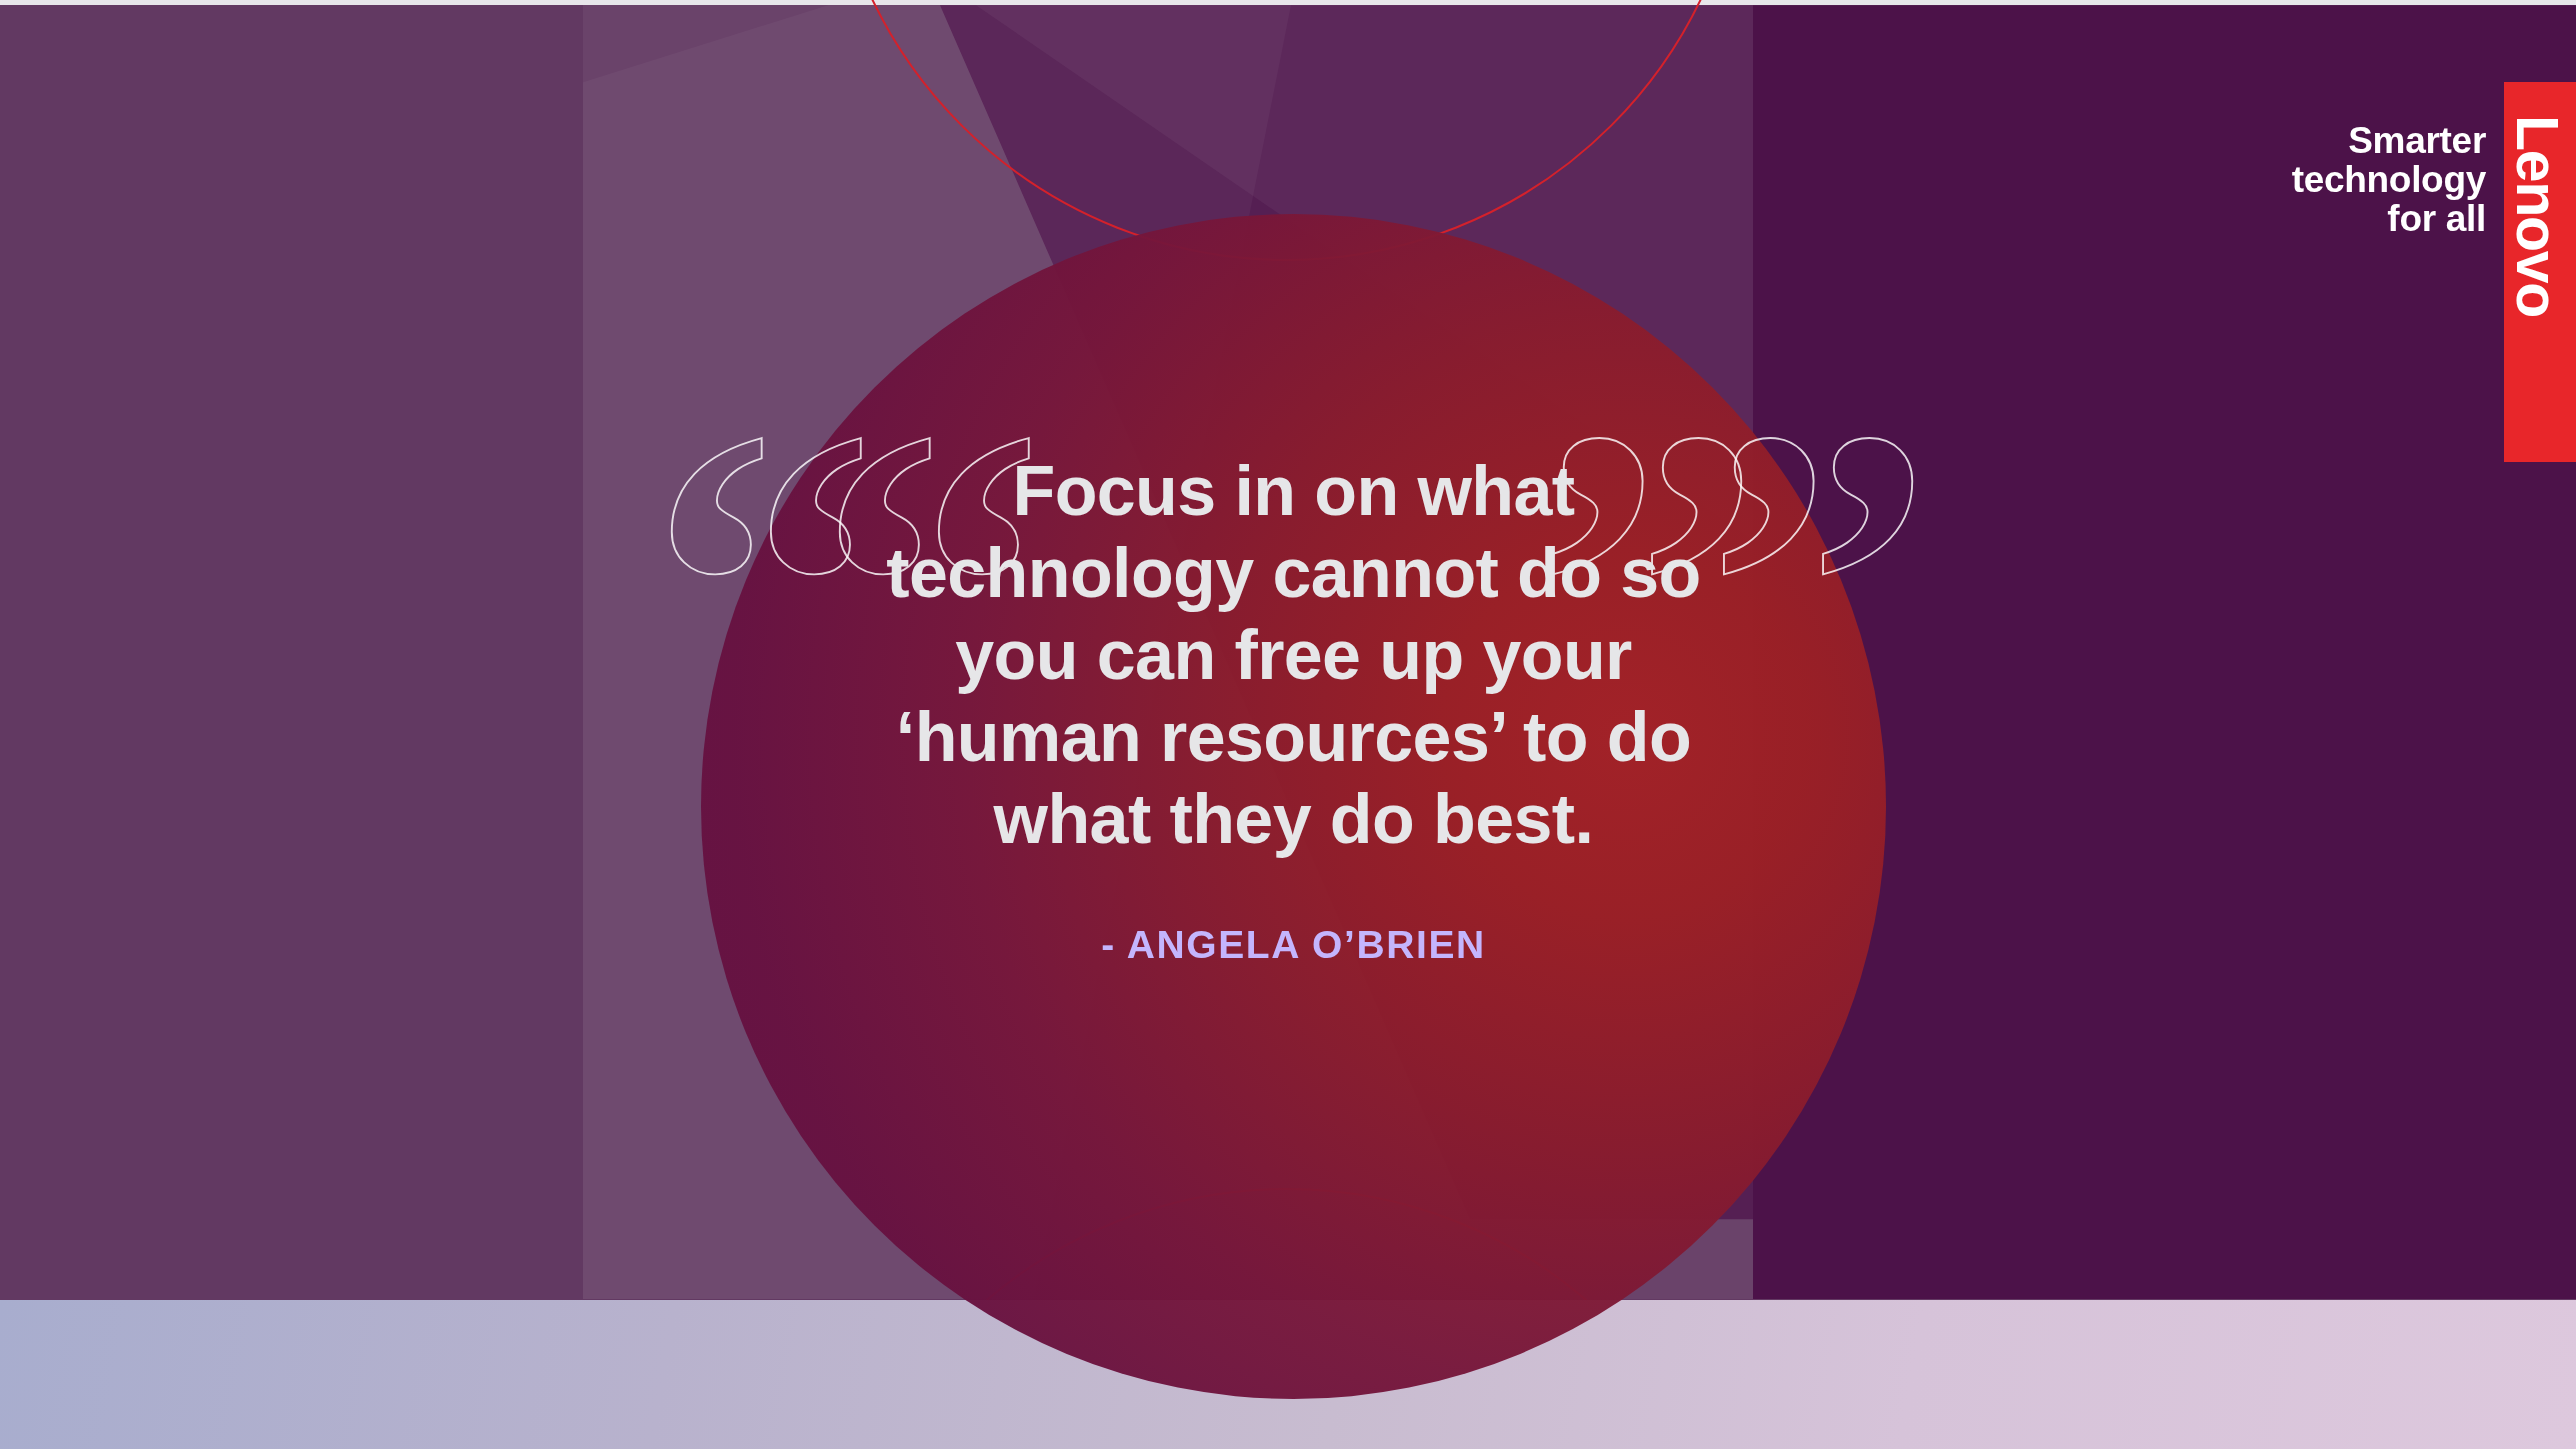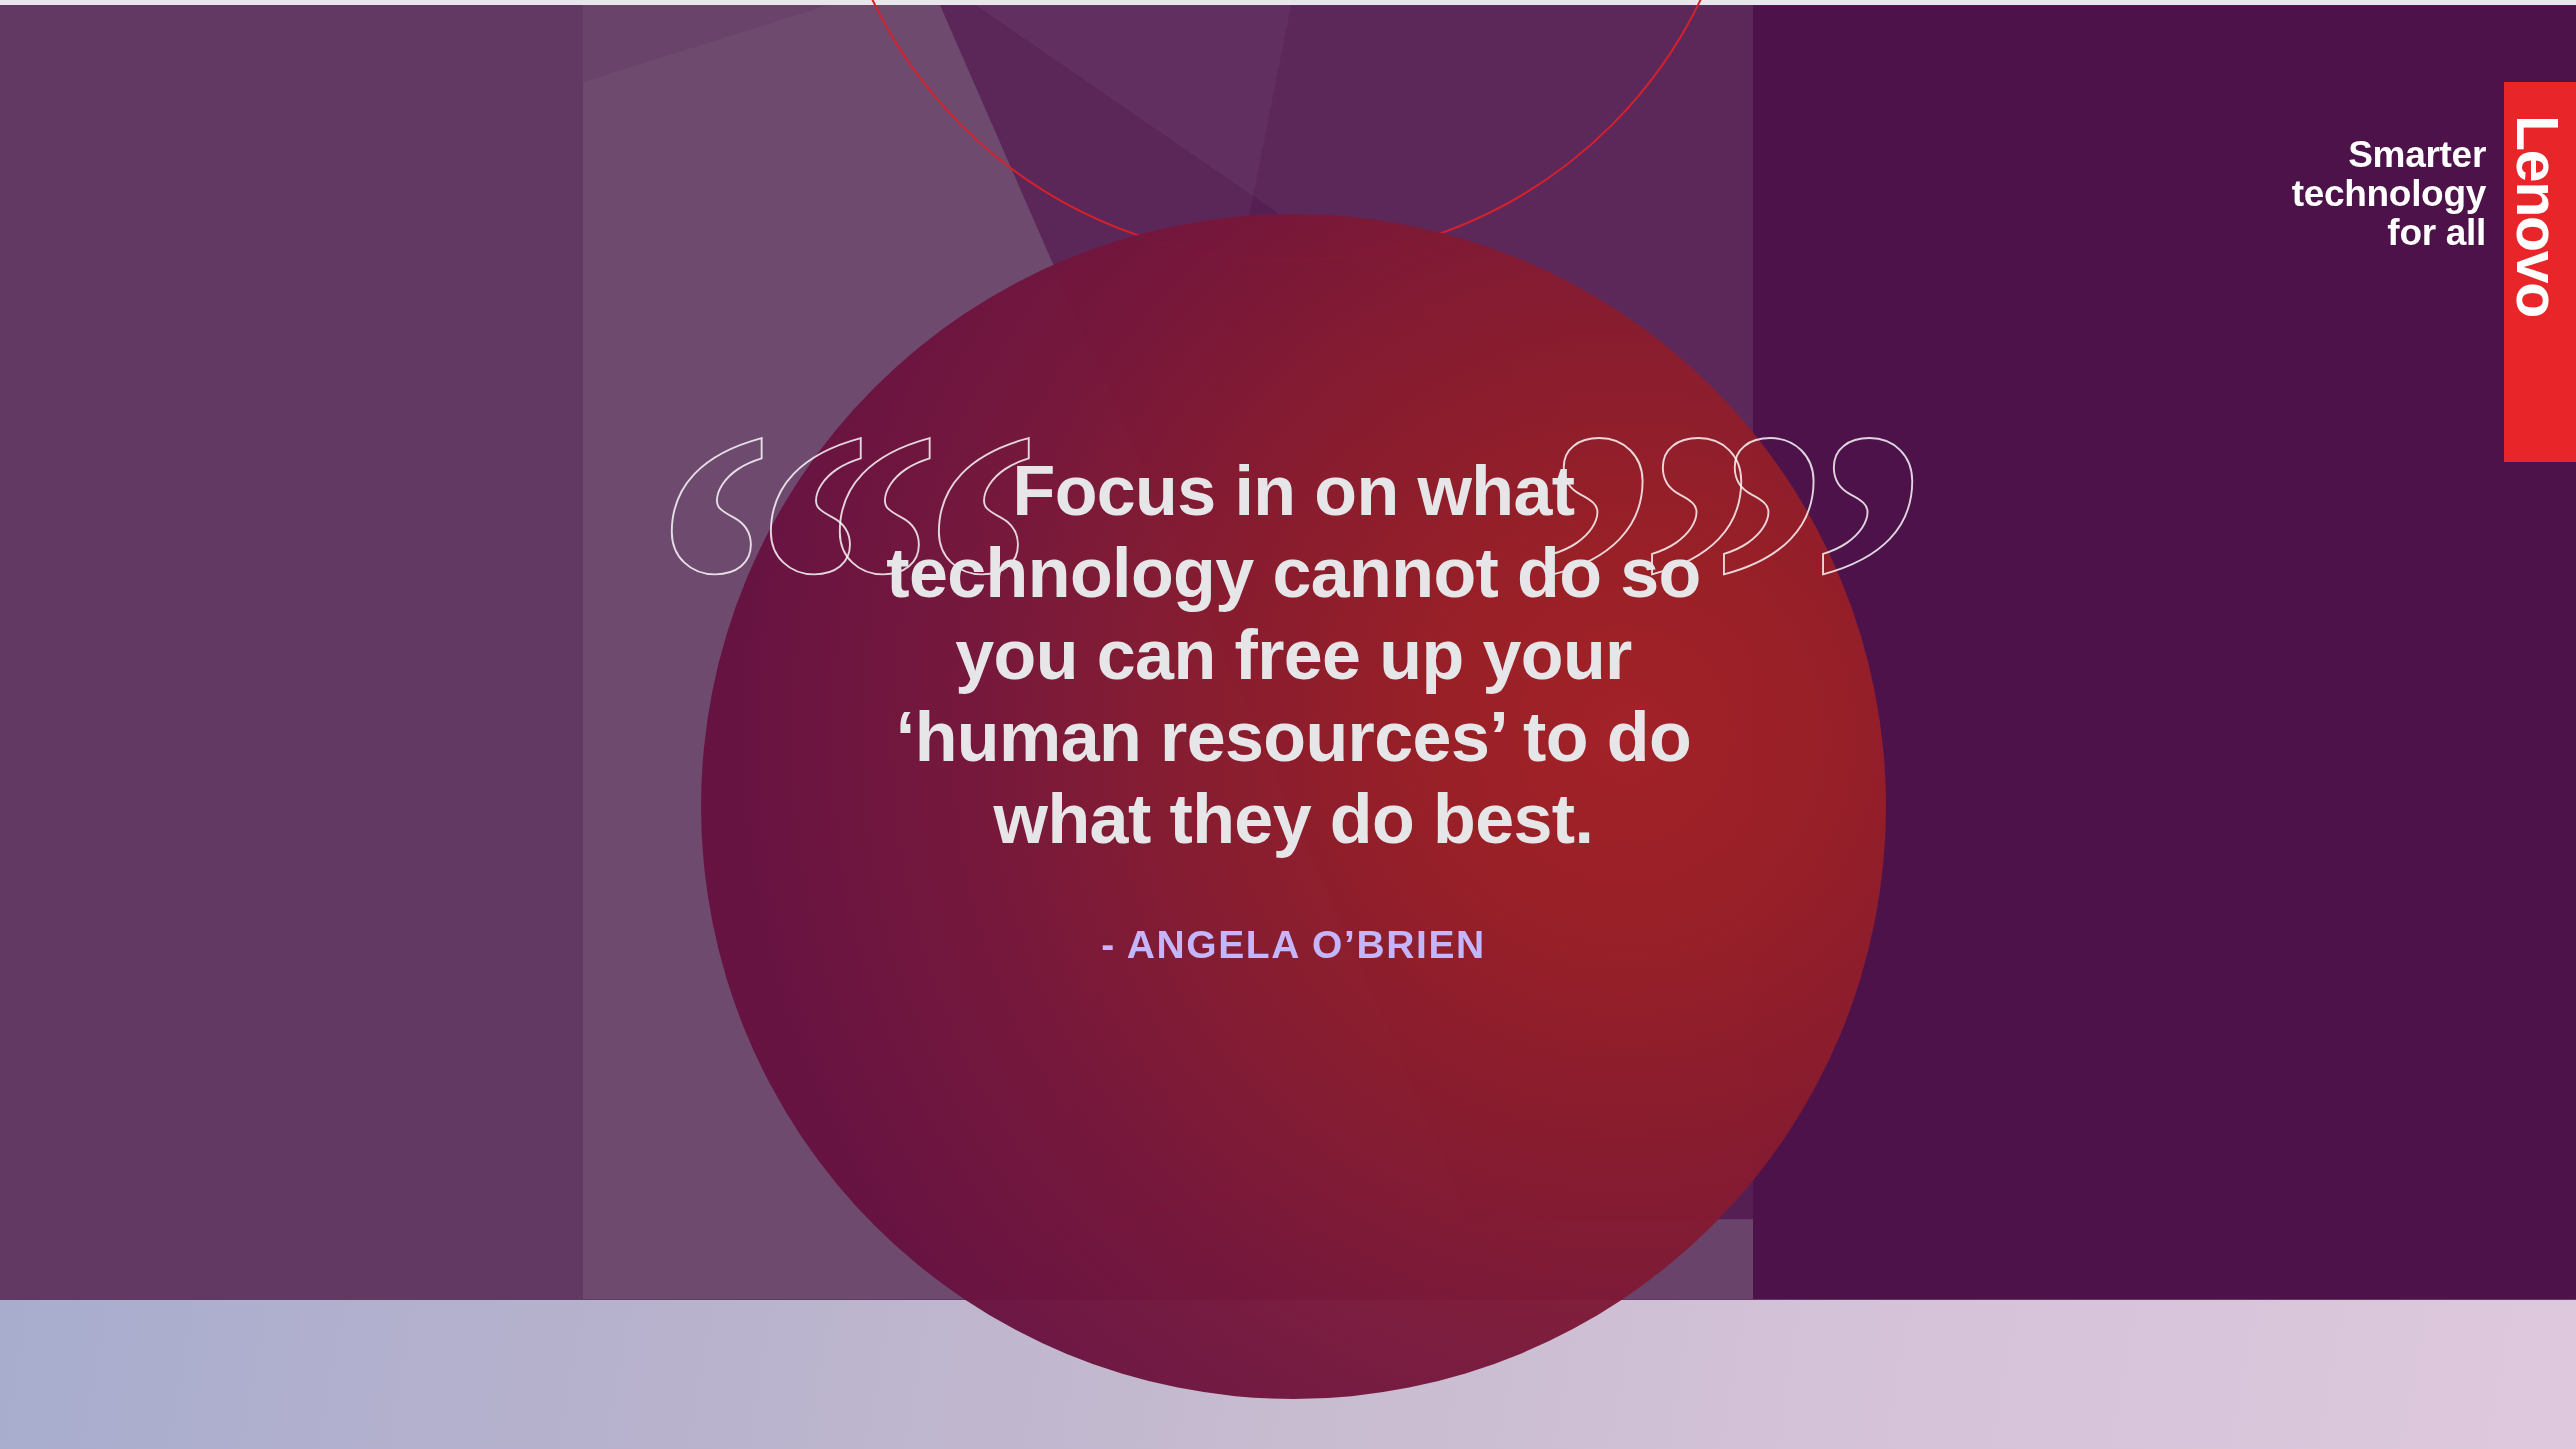--- a/index.html
+++ b/index.html
@@ -134,21 +134,21 @@
     align-items: flex-start;
   }
   #brand-tagline {
     color: #ffffff;
     font-size: 37px;
     font-weight: 700;
     line-height: 1.06;
     text-align: right;
     letter-spacing: -0.3px;
     margin-right: 18px;
-    margin-top: 53px;
+    margin-top: 39px;
     white-space: pre-line;
   }
   #lenovo-bar {
     width: 72px;
     height: 380px;
     background: #e8262a;
     position: relative;
     overflow: hidden;
   }
   #lenovo-wordmark {

